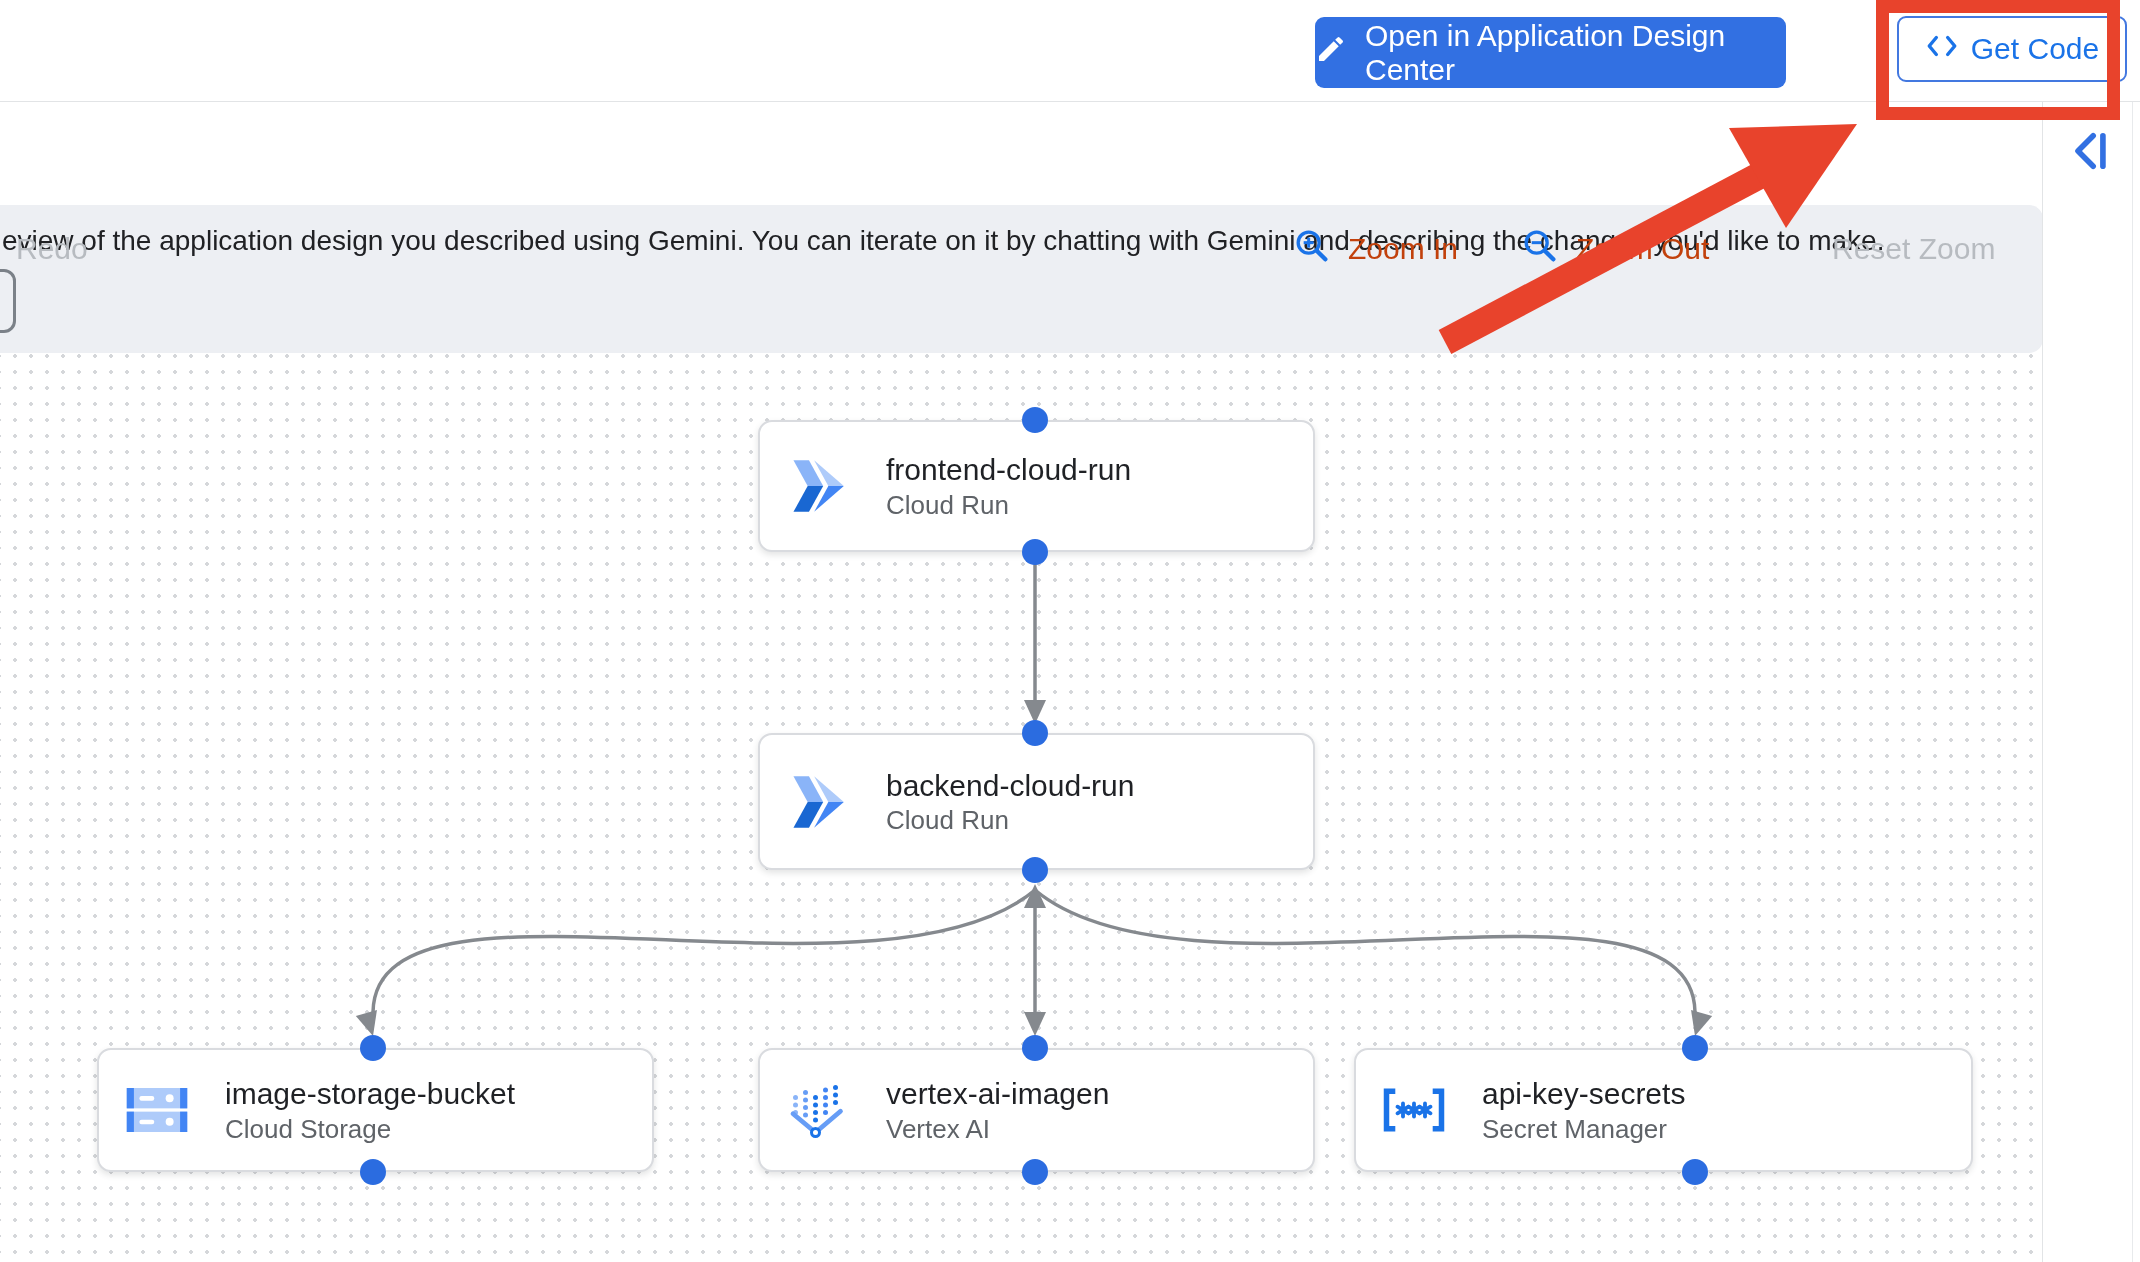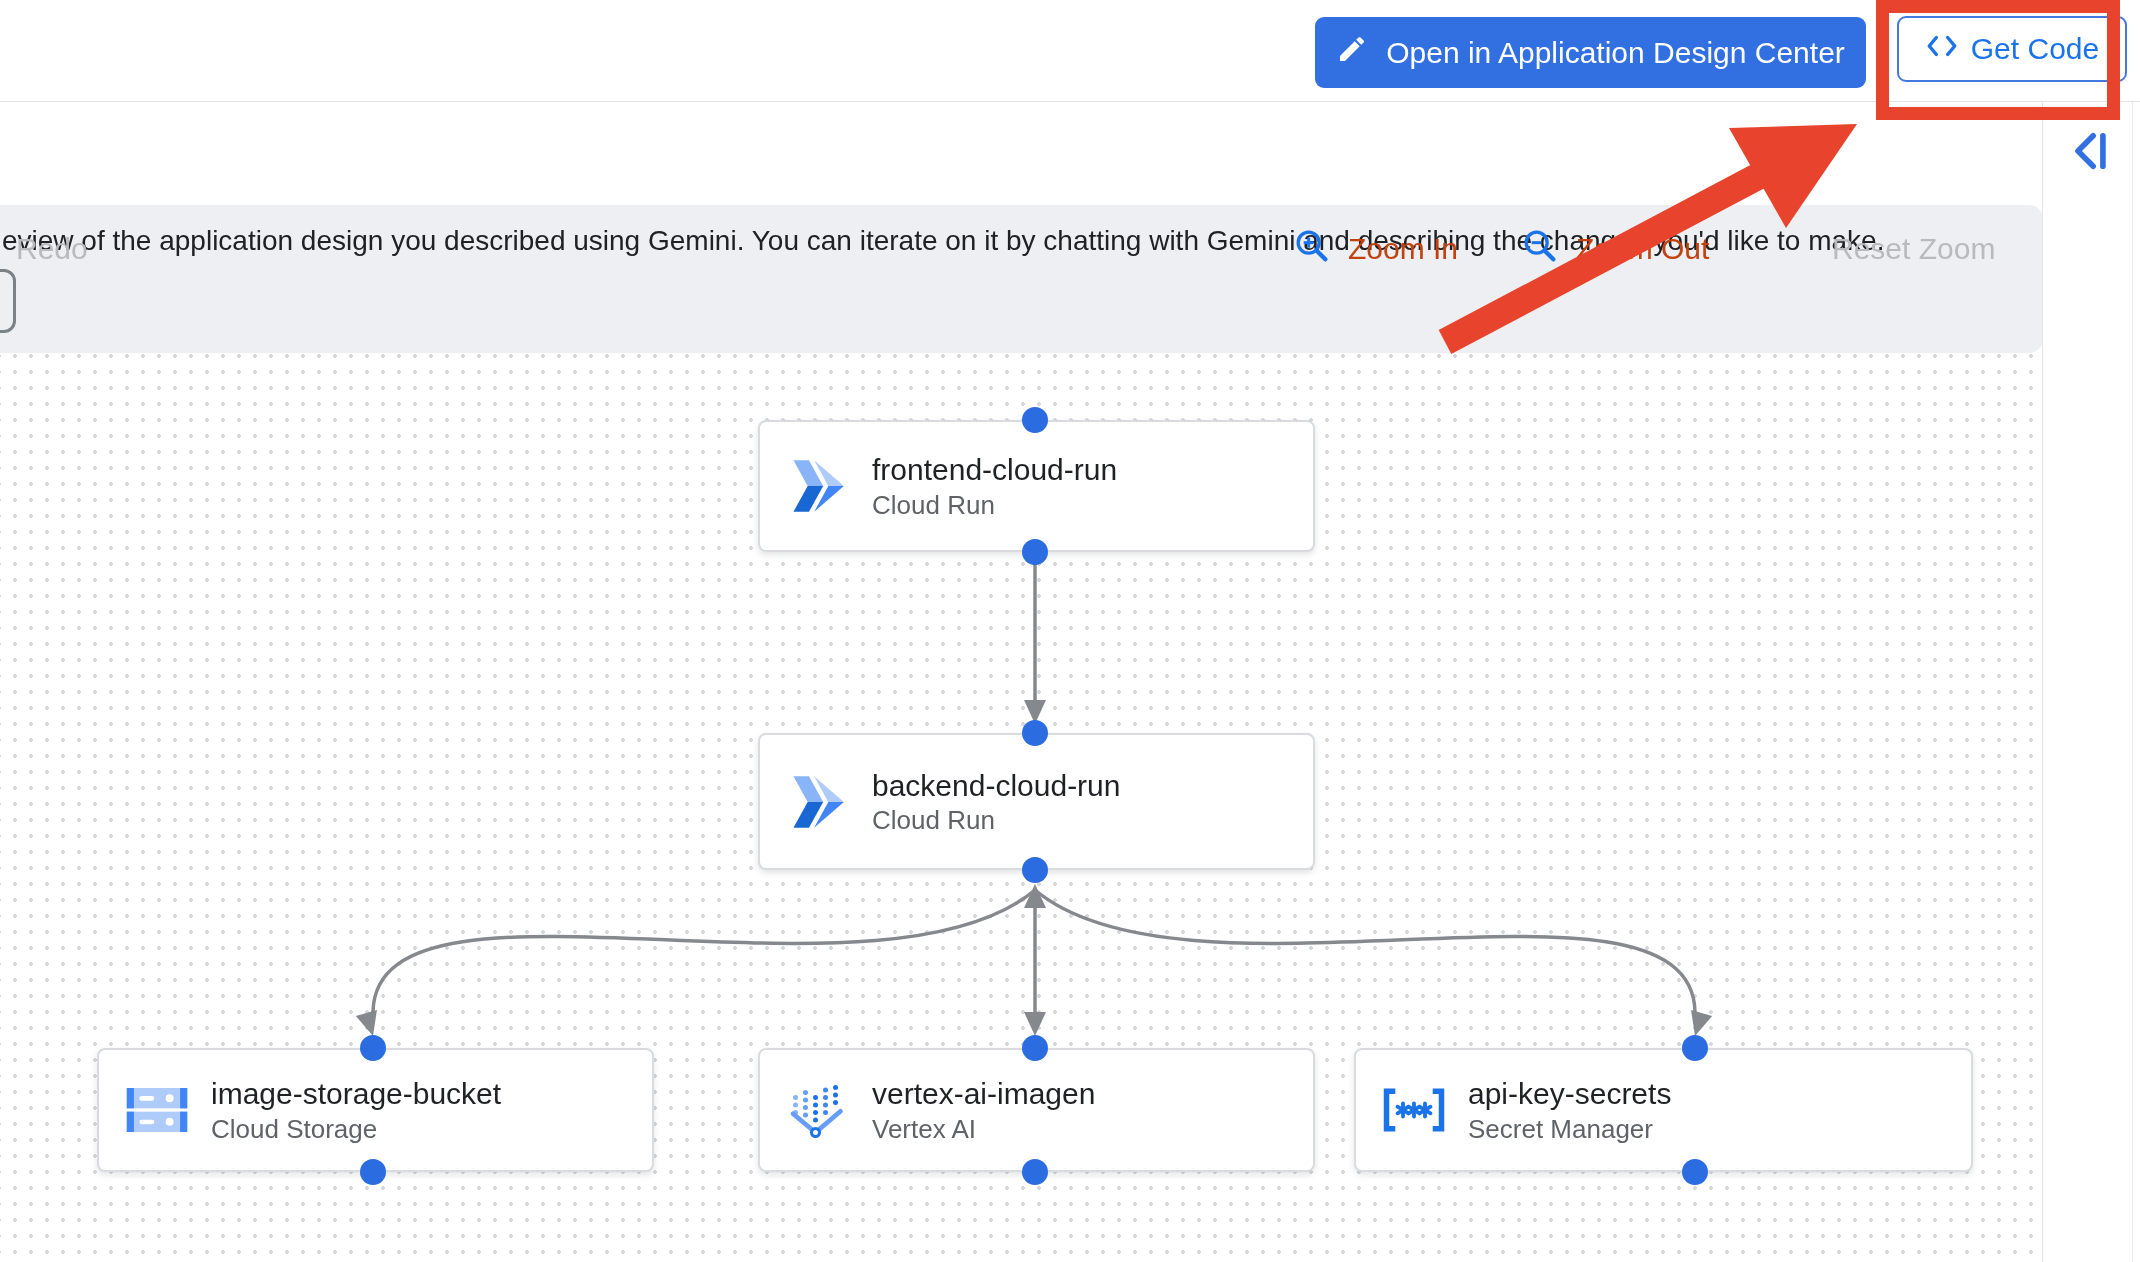--- a/index.html
+++ b/index.html
@@ -2,21 +2,21 @@
 <html><head>
 <meta charset="utf-8">
 <style>
   html,body{margin:0;padding:0;background:#fff;}
   #app{position:relative;width:2140px;height:1262px;overflow:hidden;
        font-family:"Liberation Sans","DejaVu Sans",sans-serif;color:#202124;background:#fff;}
 
   
   .header{position:absolute;left:0;top:0;width:2140px;height:101px;background:#fff;
           border-bottom:1px solid #e2e4e6;z-index:10;}
-  .adc-btn{position:absolute;left:1315px;top:17px;width:551px;height:71px;border-radius:9px;
+  .adc-btn{position:absolute;left:1315px;top:17px;width:471px;height:71px;border-radius:9px;
            background:#3270e2;display:flex;align-items:center;justify-content:center;gap:18px;
            color:#fff;font-size:30px;font-weight:500;cursor:pointer;}
   .getcode-btn{position:absolute;left:1897px;top:16px;width:230px;height:66px;border-radius:9px;
            background:#fff;border:2px solid #4378e0;box-sizing:border-box;
            display:flex;align-items:center;justify-content:center;gap:12px;
            color:#1a73e8;font-size:30px;font-weight:500;cursor:pointer;}
 
   
   .toolbar{position:absolute;left:0;top:101px;width:2042px;height:104px;background:#fff;z-index:9;padding-left:19px;}
   .tb-item{position:absolute;top:124px;height:48px;display:flex;align-items:center;gap:16px;
@@ -37,23 +37,23 @@
   .banner-cut-btn{position:absolute;left:-32px;top:64px;width:48px;height:64px;border:3px solid #7b8188;
           border-radius:12px;background:transparent;box-sizing:border-box;}
 
   
   .canvas{position:absolute;left:0;top:353px;width:2042px;height:909px;background:#fff;z-index:1;
           background-image:radial-gradient(circle,#d5d7da 1.7px,transparent 2px);
           background-size:16px 16px;background-position:7px 11px;}
   .edges{position:absolute;left:0;top:0;width:2140px;height:1262px;z-index:4;pointer-events:none;}
 
   
-  .node{position:absolute;background:#fff;border:2px solid #d9dbdf;border-radius:8px;
+  .node{position:absolute;background:#fff;border:2px solid #d9dbdf;border-radius:14px;
         box-sizing:border-box;box-shadow:0 3px 6px rgba(60,64,67,.14);
-        display:flex;align-items:center;padding-left:24px;gap:20px;z-index:5;cursor:pointer;}
+        display:flex;align-items:center;padding-left:24px;gap:34px;z-index:5;cursor:pointer;}
   .node-icon{width:68px;display:flex;align-items:center;justify-content:center;flex:0 0 auto;}
   .node-title{font-size:30px;color:#1f2125;line-height:1.25;}
   .node-sub{font-size:26px;color:#5f6368;line-height:1.25;}
   .n1{left:758px;top:420px;width:557px;height:132px;}
   .n2{left:758px;top:733px;width:557px;height:137px;}
   .n3{left:97px; top:1048px;width:557px;height:124px;}
   .n4{left:758px;top:1048px;width:557px;height:124px;}
   .n5{left:1354px;top:1048px;width:619px;height:124px;align-items:center;}
   .port{position:absolute;width:26px;height:26px;border-radius:50%;background:#2b6ce0;z-index:6;}
 

